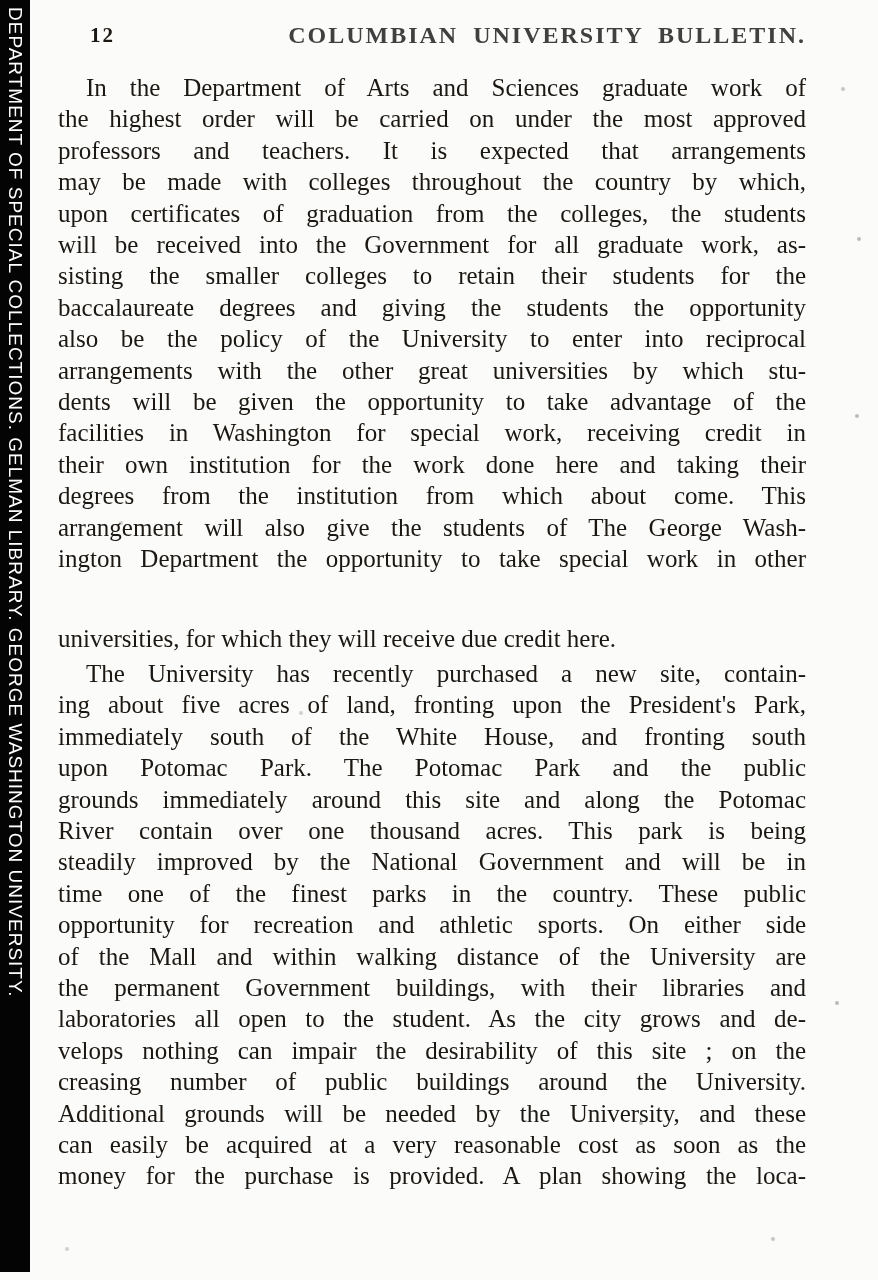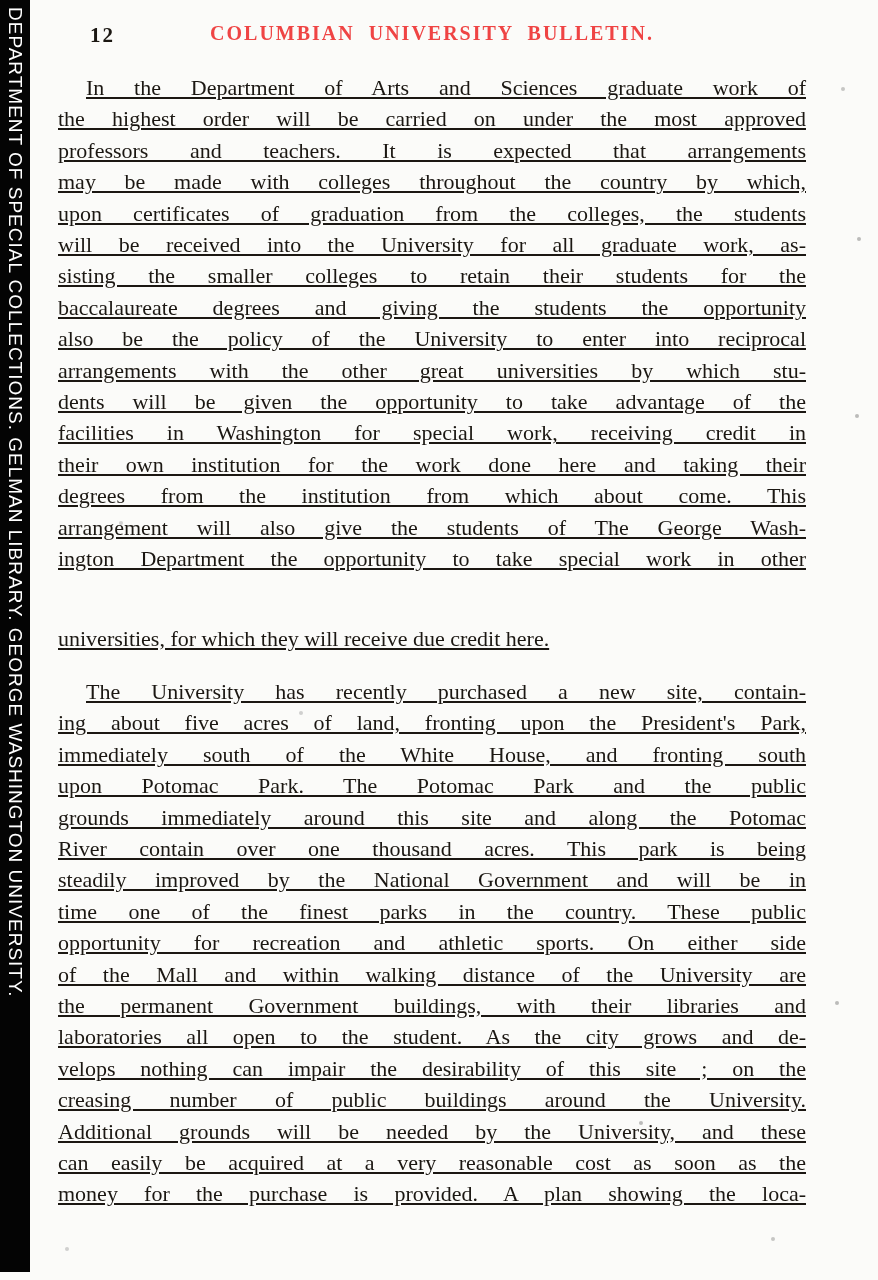--- a/index.html
+++ b/index.html
@@ -19,30 +19,30 @@
     color:#ffffff; font-family:"Liberation Sans", sans-serif;
     font-size:19px; letter-spacing:1px; padding-top:7px;
   }
   
   .header { position:absolute; left:58px; top:22px; width:748px; height:30px; }
   .pagenum {
     position:absolute; left:32px; top:1px;
     font-size:21px; letter-spacing:2px; color:#1b1712; font-weight:bold;
   }
   .title {
-    text-align:center; font-size:20px; font-weight:bold;
-    letter-spacing:2px; word-spacing:7px; color:#ef4444;
+    text-align:right; font-size:24px; font-weight:bold;
+    letter-spacing:2px; word-spacing:7px; color:#404040;
   }
   
   .bodytext { position:absolute; left:58px; top:72px; width:748px; color:#1b1712; }
   .para { margin:0; }
-  .para + .para { margin-top:22px; }
+  .para + .para { margin-top:4px; }
   .line {
-    font-size:22px; line-height:31.4px;
-    text-align:justify; text-align-last:justify;text-decoration:underline;
+    font-size:25px; line-height:31.4px;
+    text-align:justify; text-align-last:justify;
   }
   .line.indent { text-indent:28px; }
   .line.end { text-align-last:left;margin-top:48px; }
   
   .specks {
     position:absolute; left:0; top:0; width:2px; height:2px;
     background:transparent; border-radius:50%;
     box-shadow:
       520px 150px 0 1px rgba(40,40,40,.35),
       842px 88px 0 1px rgba(40,40,40,.25),
@@ -70,21 +70,21 @@
     <div class="title">COLUMBIAN UNIVERSITY BULLETIN.</div>
   </div>
 
   <div class="bodytext">
     <div class="para">
       <div class="line indent">In the Department of Arts and Sciences graduate work of</div>
       <div class="line">the highest order will be carried on under the most approved</div>
       <div class="line">professors and teachers.  It is expected that arrangements</div>
       <div class="line">may be made with colleges throughout the country by which,</div>
       <div class="line">upon certificates of graduation from the colleges, the students</div>
-      <div class="line">will be received into the University for all graduate work, as-</div>
+      <div class="line">will be received into the Government for all graduate work, as-</div>
       <div class="line">sisting the smaller colleges to retain their students for the</div>
       <div class="line">baccalaureate degrees and giving the students the opportunity</div>
       <div class="line">also be the policy of the University to enter into reciprocal</div>
       <div class="line">arrangements with the other great universities by which stu-</div>
       <div class="line">dents will be given the opportunity to take advantage of the</div>
       <div class="line">facilities in Washington for special work, receiving credit in</div>
       <div class="line">their own institution for the work done here and taking their</div>
       <div class="line">degrees from the institution from which about come.  This</div>
       <div class="line">arrangement will also give the students of The George Wash-</div>
       <div class="line">ington Department the opportunity to take special work in other</div>

